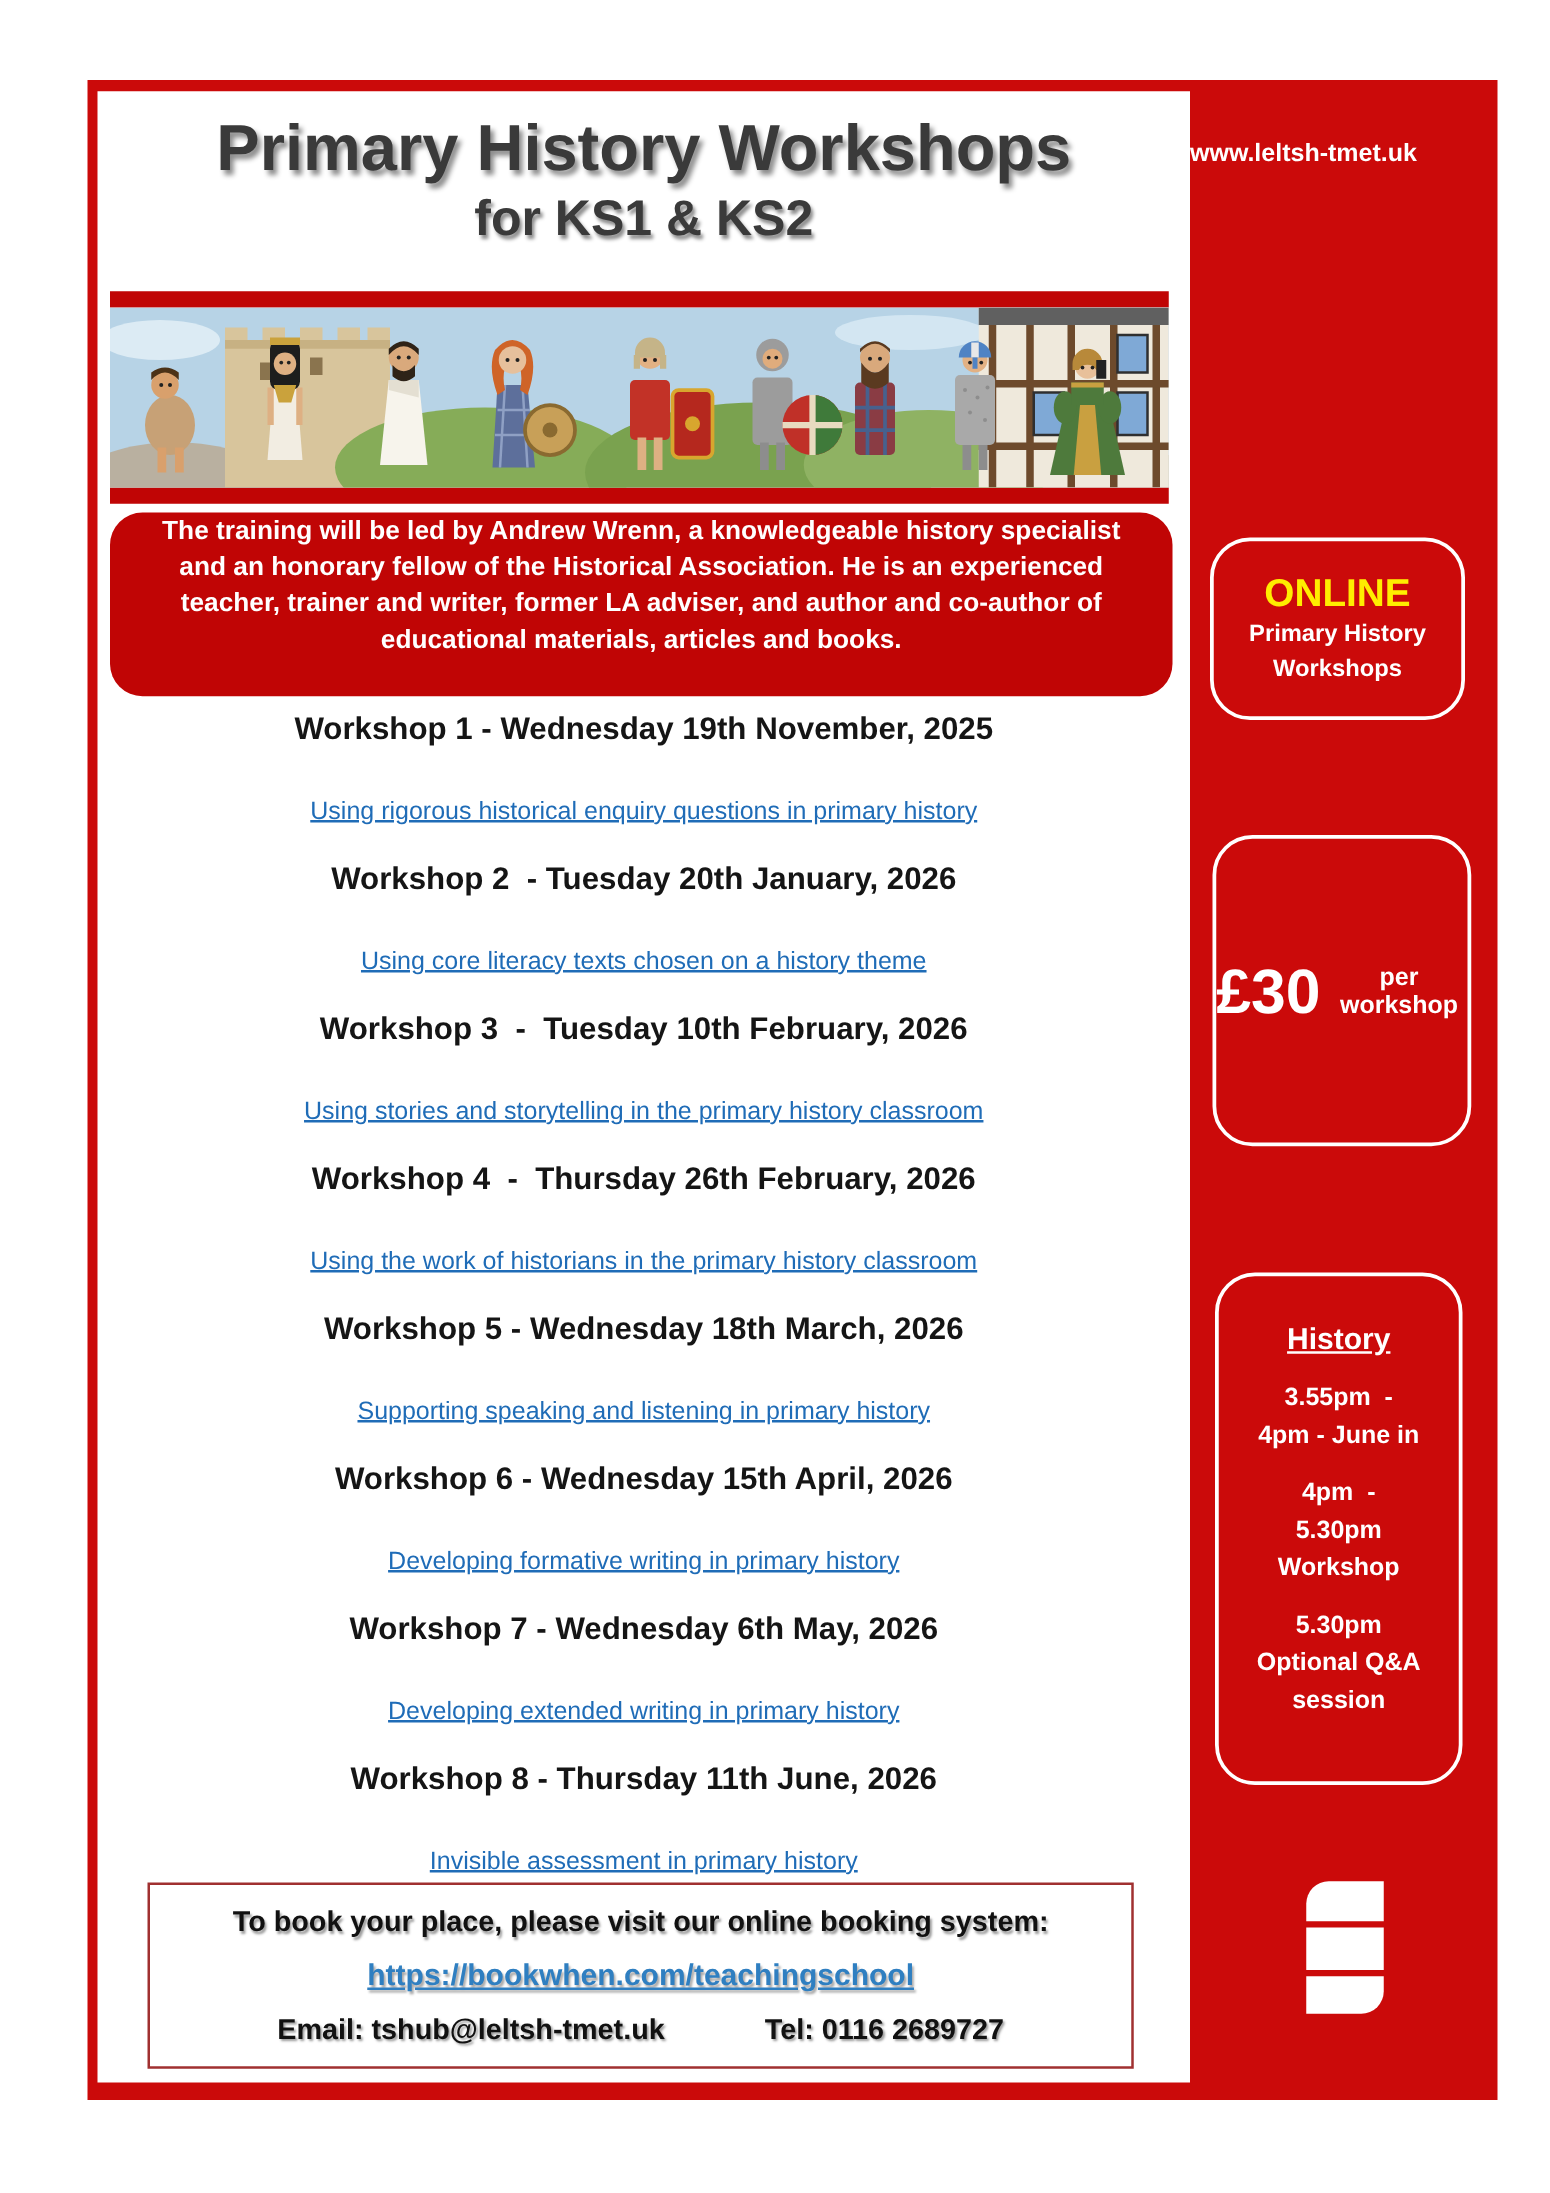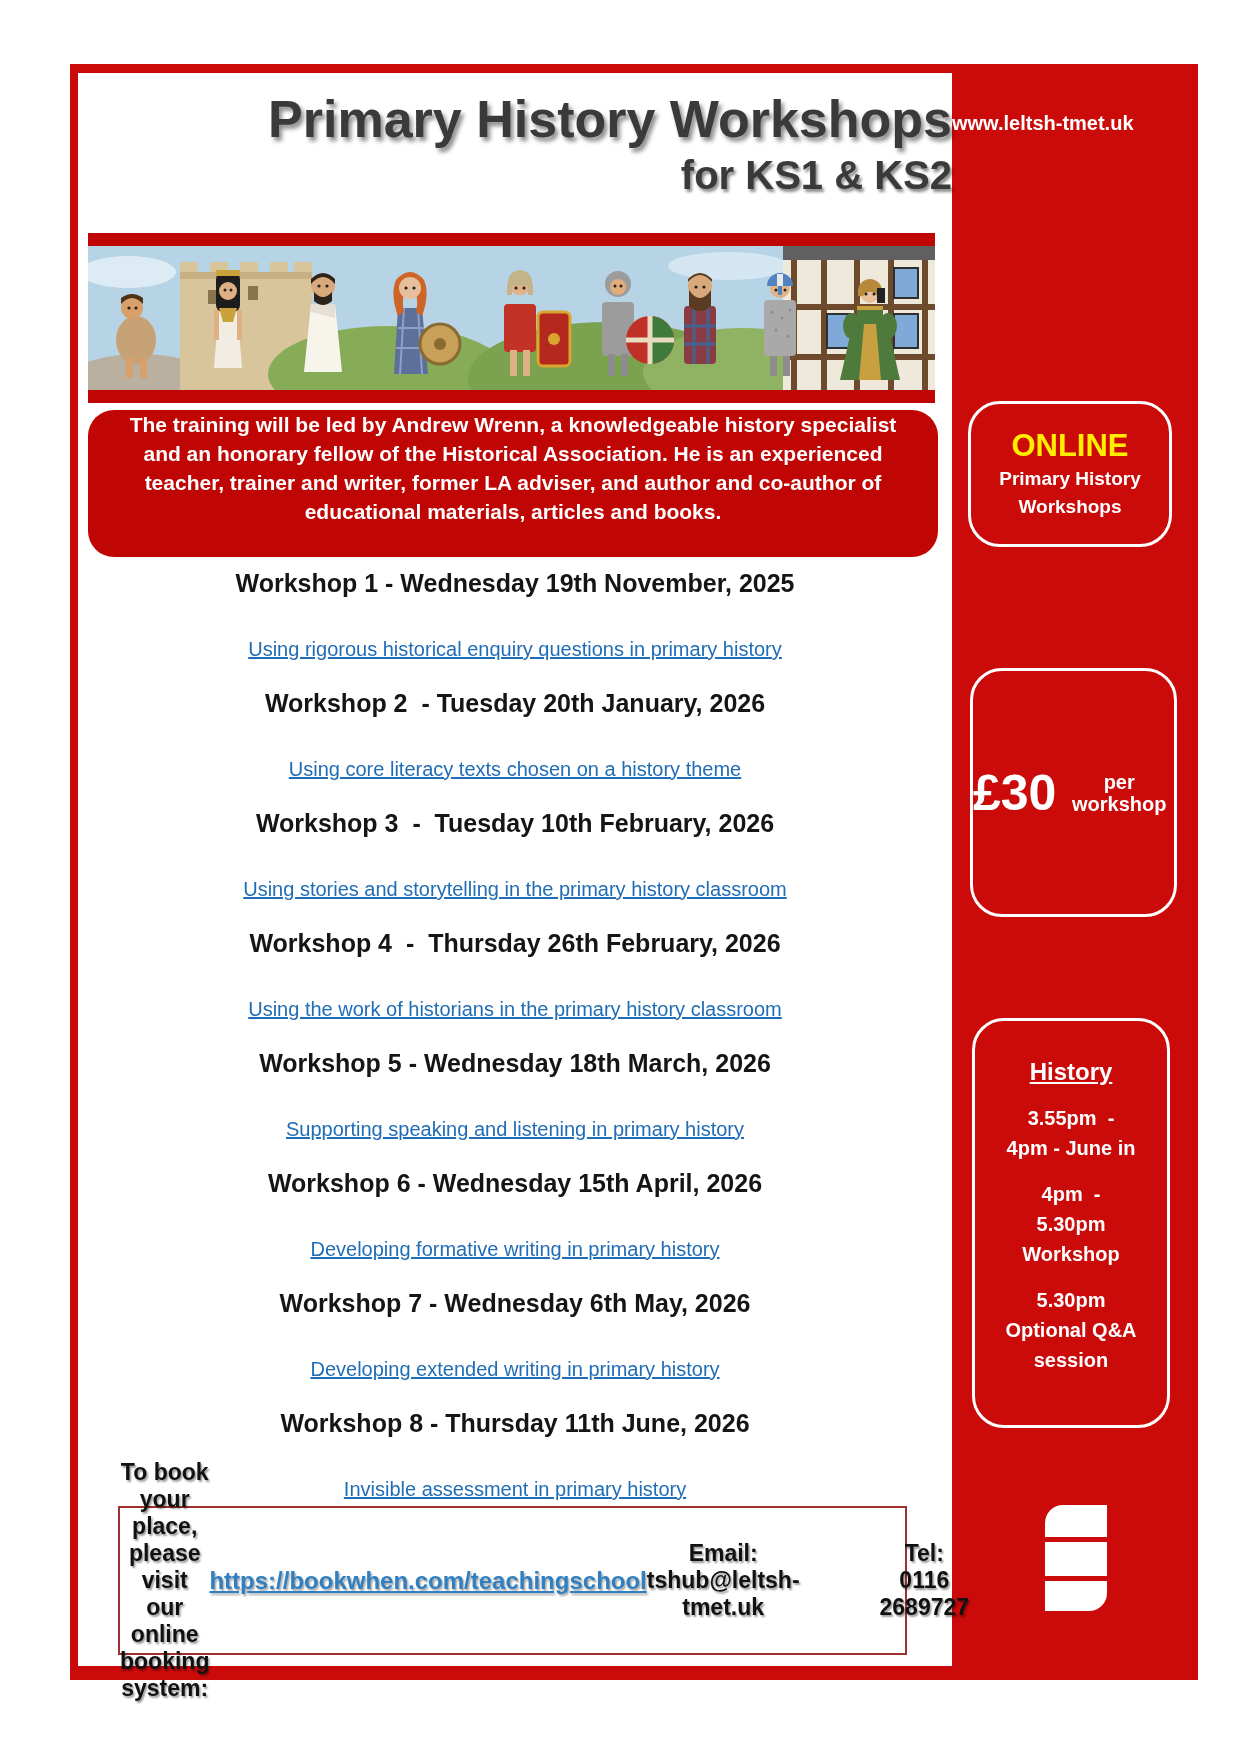--- a/index.html
+++ b/index.html
@@ -11,21 +11,21 @@
     --title-gray:#3a3a3a;
   }
   *{margin:0;padding:0;box-sizing:border-box;}
   body{font-family:"Liberation Sans",sans-serif;background:#fff;}
   .page{position:relative;width:1240px;height:1754px;background:#fff;overflow:hidden;}
 
   .frame{position:absolute;left:70px;top:64px;width:1128px;height:1616px;background:var(--frame-red);}
   .content{position:absolute;left:8px;top:9px;width:874px;height:1593px;background:#fff;}
 
   
-  .title-block{position:absolute;top:16px;left:0;width:100%;text-align:right;}
+  .title-block{position:absolute;top:16px;left:0;width:100%;text-align:center;}
   .main-title{font-size:52px;line-height:60px;font-weight:bold;color:var(--title-gray);
     text-shadow:3px 4px 4px rgba(0,0,0,.45);}
   .sub-title{font-size:40px;line-height:48px;font-weight:bold;color:var(--title-gray);
     text-shadow:2px 3px 3px rgba(0,0,0,.45);margin-top:2px;}
 
   
   .banner{position:absolute;top:160px;left:10px;width:847px;height:170px;}
   .banner-bar{height:13px;background:var(--primary-red);}
   .banner-art{width:847px;height:144px;display:block;}
 
@@ -35,33 +35,33 @@
   .intro-text{color:#fff;font-weight:bold;font-size:21px;line-height:29px;text-align:center;white-space:pre-wrap;}
 
   
   .workshop{position:absolute;left:0;width:100%;text-align:center;}
   .ws-heading{font-size:25px;line-height:34px;font-weight:bold;color:#151515;white-space:pre-wrap;}
   .ws-link{display:inline-block;margin-top:14px;font-size:20px;line-height:34px;font-weight:normal;
     color:var(--link-blue);text-decoration:underline;cursor:pointer;}
 
   
   .booking-box{position:absolute;top:1433px;left:40px;width:789px;height:149px;background:#fff;
-    border:2px solid var(--booking-border-red);display:flex;flex-direction:row;justify-content:space-evenly;
+    border:2px solid var(--booking-border-red);display:flex;flex-direction:column;justify-content:space-evenly;
     align-items:center;text-align:center;}
   .booking-heading{font-size:23px;font-weight:bold;color:#111;text-shadow:1.5px 2px 2px rgba(0,0,0,.4);}
   .booking-url{font-size:24px;font-weight:bold;color:#2f7fc1;text-decoration:underline;cursor:pointer;
     text-shadow:1.5px 2px 2px rgba(0,0,0,.35);}
   .booking-contacts{display:flex;gap:80px;font-size:23px;font-weight:bold;color:#111;
     text-shadow:1.5px 2px 2px rgba(0,0,0,.4);}
 
   
   .sb-website{position:absolute;left:882px;top:48px;width:212px;text-align:left;color:#fff;
     font-size:20px;font-weight:bold;}
   .sb-box{position:absolute;border:3px solid #fff;border-radius:32px;color:#fff;text-align:center;font-weight:bold;}
-  .online-box{left:898px;top:337px;width:204px;height:146px;padding-top:24px;}
+  .online-box{left:898px;top:366px;width:204px;height:146px;padding-top:24px;}
   .online-badge{color:var(--online-yellow);font-size:31px;line-height:36px;font-weight:bold;}
   .online-line{font-size:19px;line-height:26px;margin-top:2px;}
   .price-box{left:900px;top:604px;width:207px;height:249px;display:flex;flex-direction:row;
     align-items:center;justify-content:center;gap:8px;}
   .price-amount{font-size:50px;line-height:52px;}
   .price-unit{font-size:20px;line-height:22px;}
   .twilight-box{left:902px;top:954px;width:198px;height:410px;padding-top:36px;}
   .tw-heading{font-size:24px;line-height:30px;text-decoration:underline;margin-bottom:16px;}
   .tw-slot{font-size:20px;line-height:30px;white-space:pre-wrap;margin-bottom:16px;}
 

